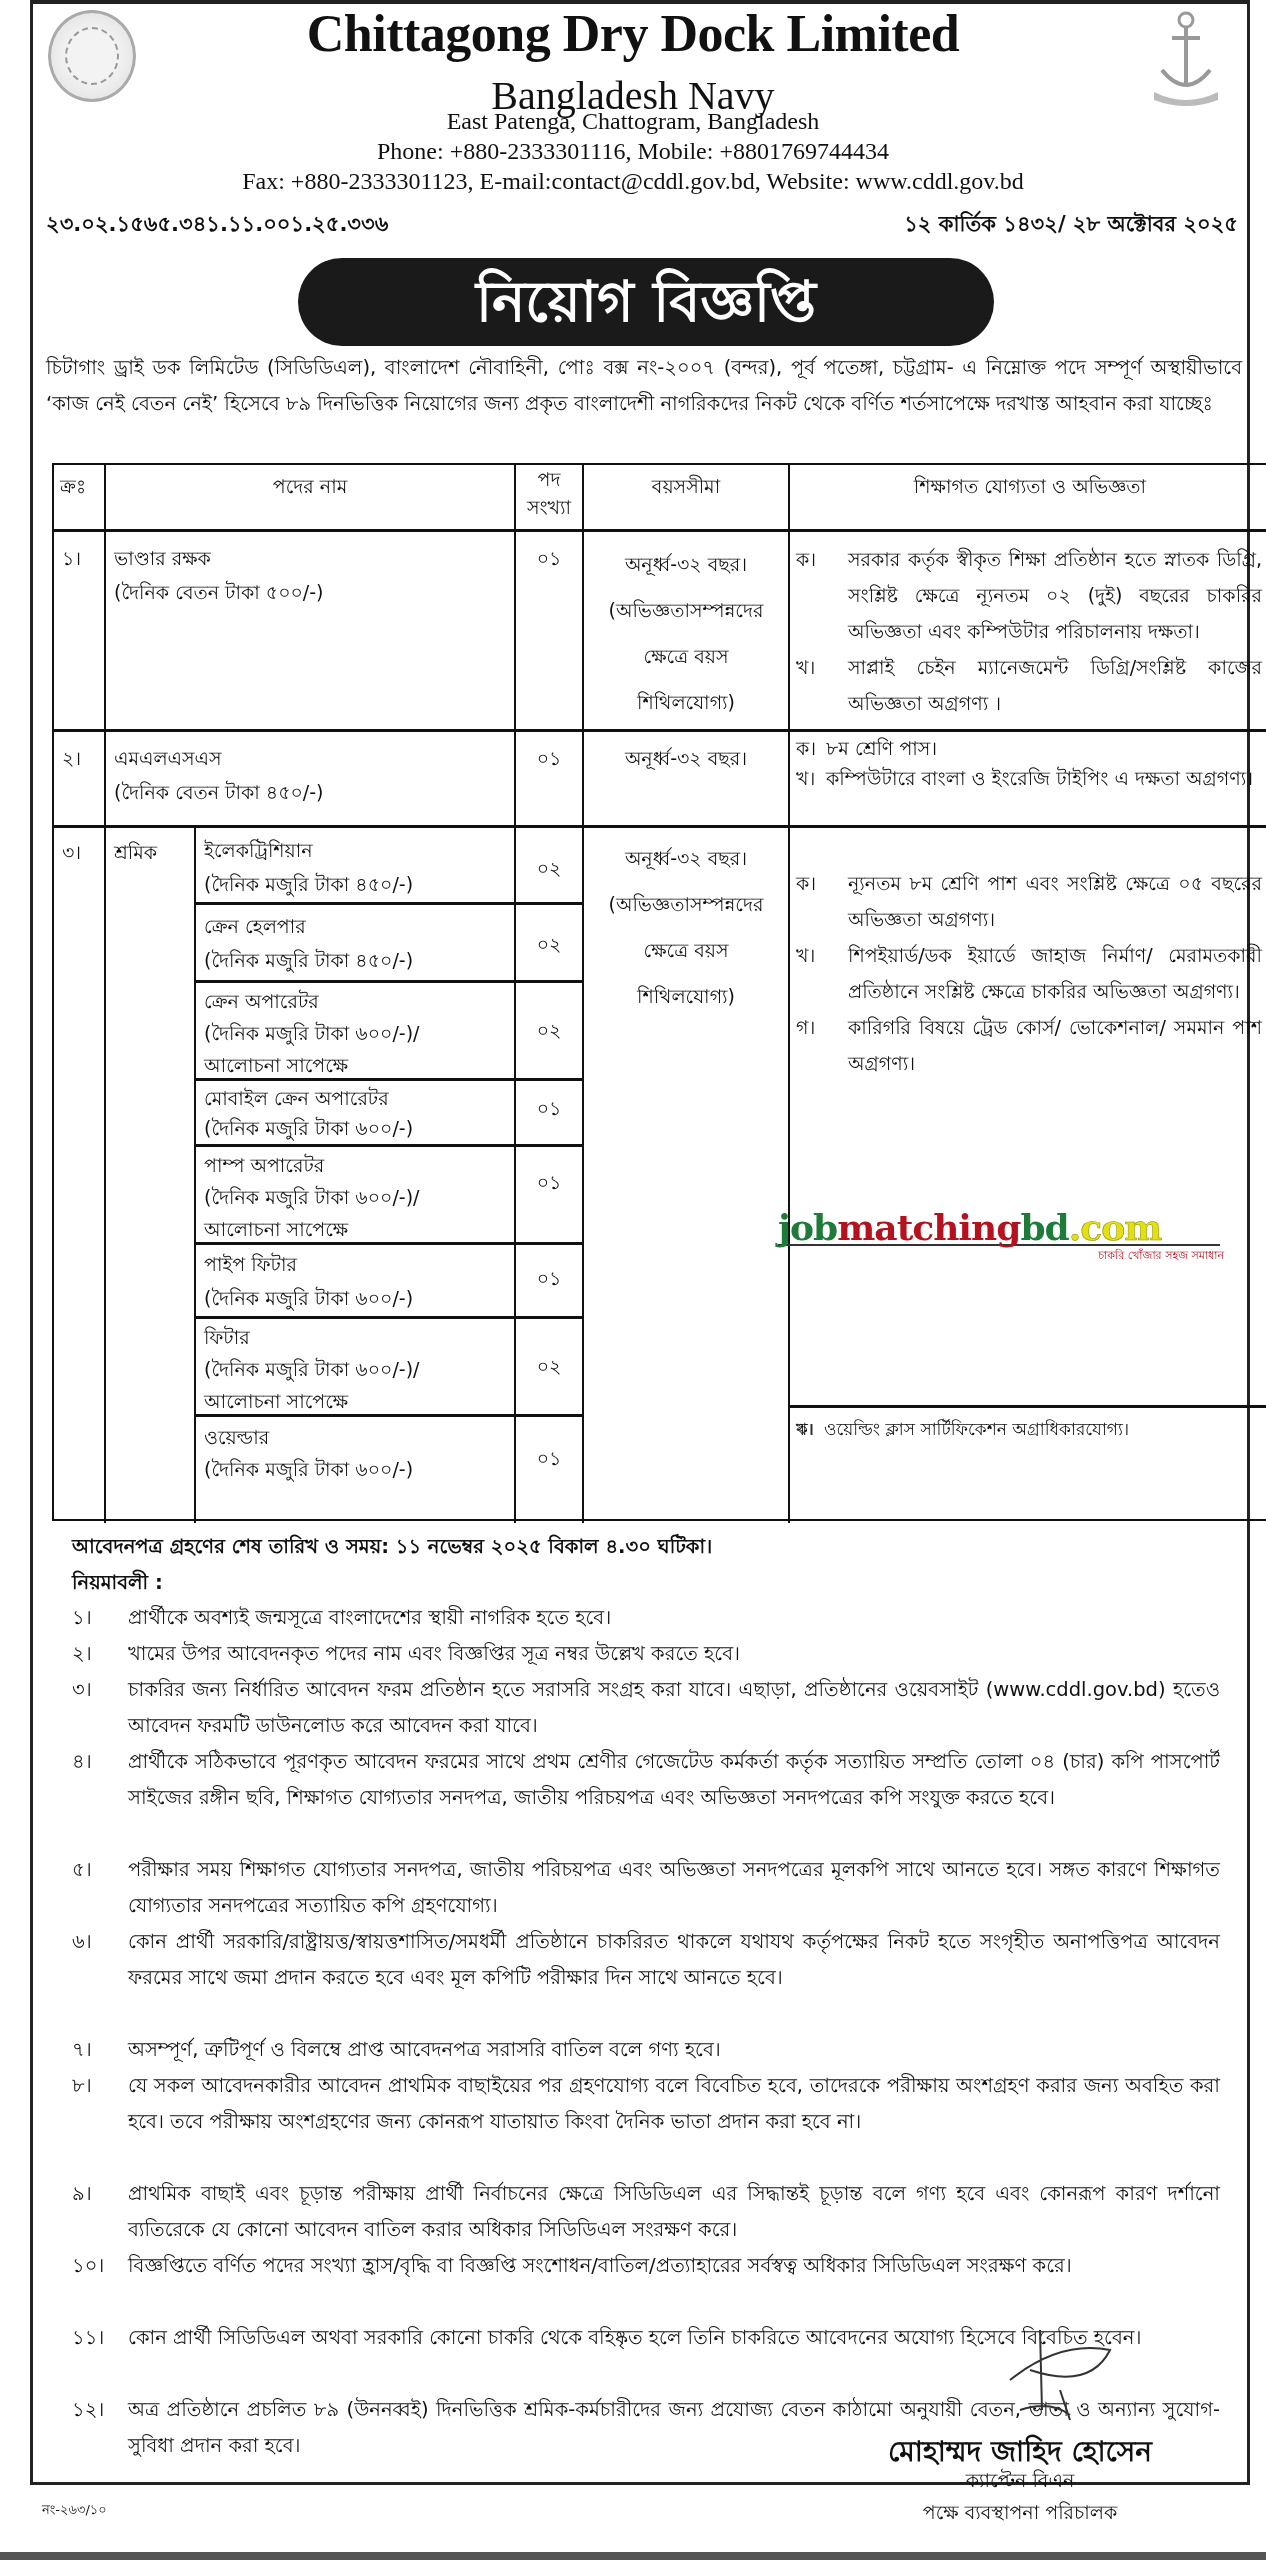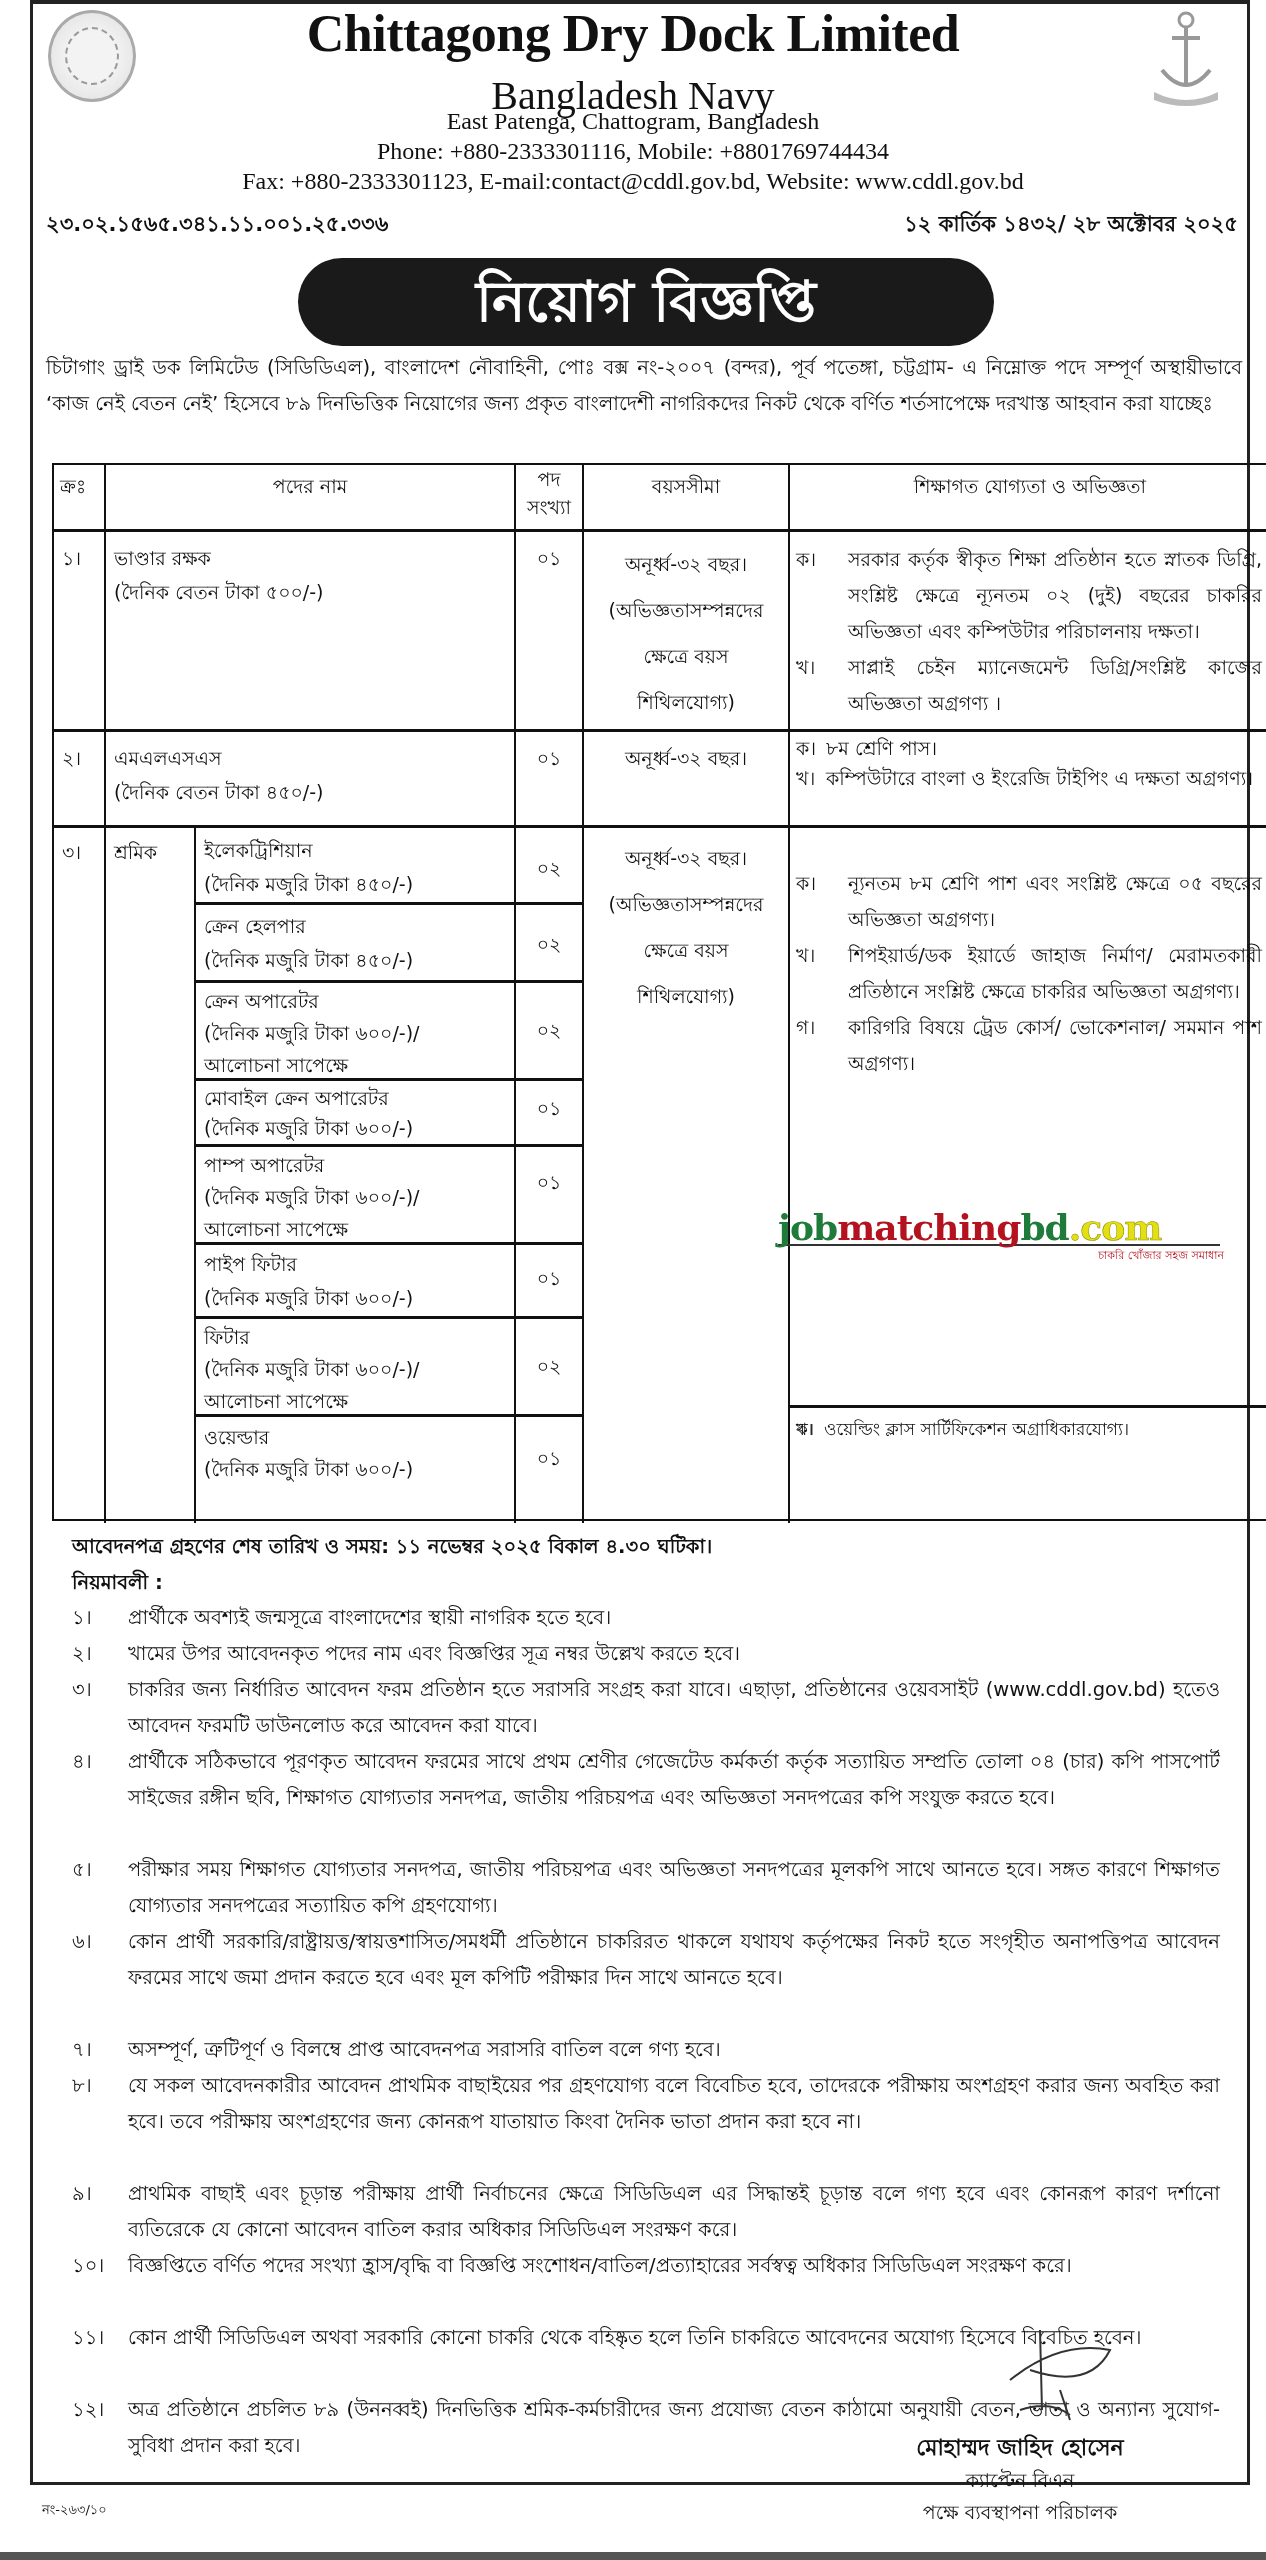--- a/index.html
+++ b/index.html
@@ -48,21 +48,21 @@
   .wm-tag { font-size: 11px; color: #b3121e; text-align: right; width: 446px; margin-top: 1px; }
 
   
   .deadline { position: absolute; left: 72px; top: 1532px; font-size: 19.5px; font-weight: bold; }
   .rules-h { position: absolute; left: 72px; top: 1568px; font-size: 19.5px; font-weight: bold; }
   .rule { position: absolute; left: 72px; width: 1148px; font-size: 19.5px; line-height: 36px; font-weight: 500; }
   .rule .num { position: absolute; left: 0; top: 0; width: 56px; }
   .rule .body { margin-left: 56px; text-align: justify; }
 
   .sig { position: absolute; left: 860px; top: 2330px; width: 320px; text-align: center; }
-  .sig-name { position: absolute; left: 0; right: 0; top: 100px; font-size: 22px; font-weight: bold; }
+  .sig-name { position: absolute; left: 0; right: 0; top: 100px; font-size: 28px; font-weight: bold; }
   .sig-rank { position: absolute; left: 0; right: 0; top: 136px; font-size: 19px; }
   .sig-role { position: absolute; left: 0; right: 0; top: 168px; font-size: 19px; text-align: center; }
   .memo-no { position: absolute; left: 42px; top: 2500px; font-size: 13px; }
 </style>
 </head>
 <body>
 
 <div class="frame"></div>
 
 <div class="logo-left"></div>

